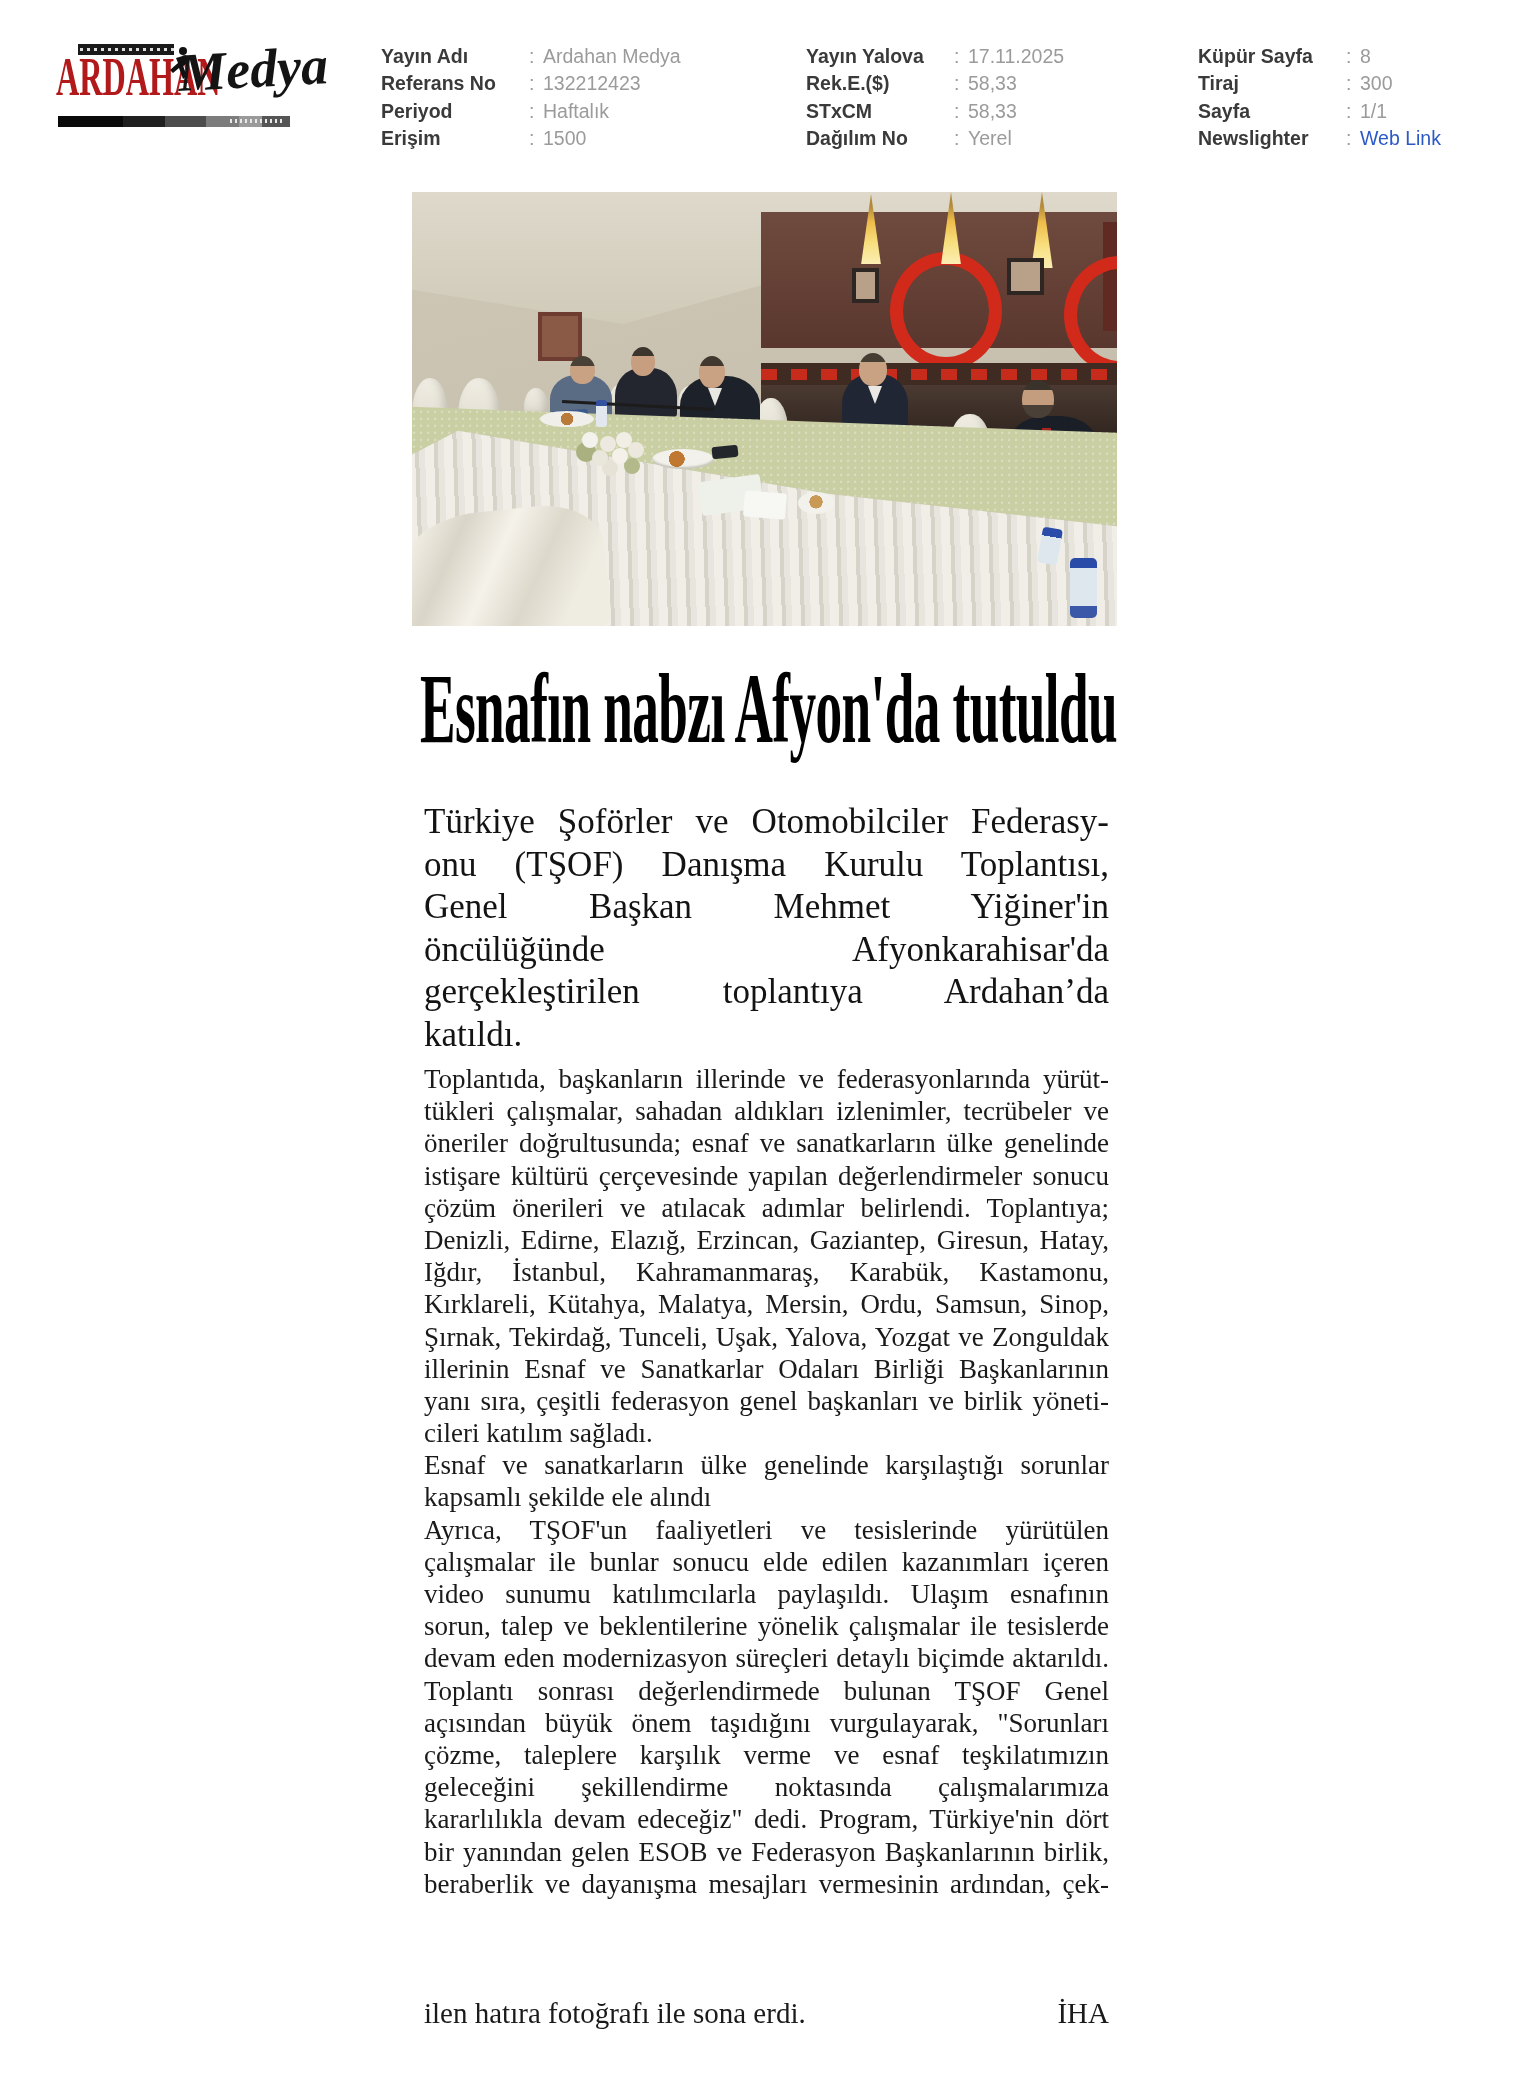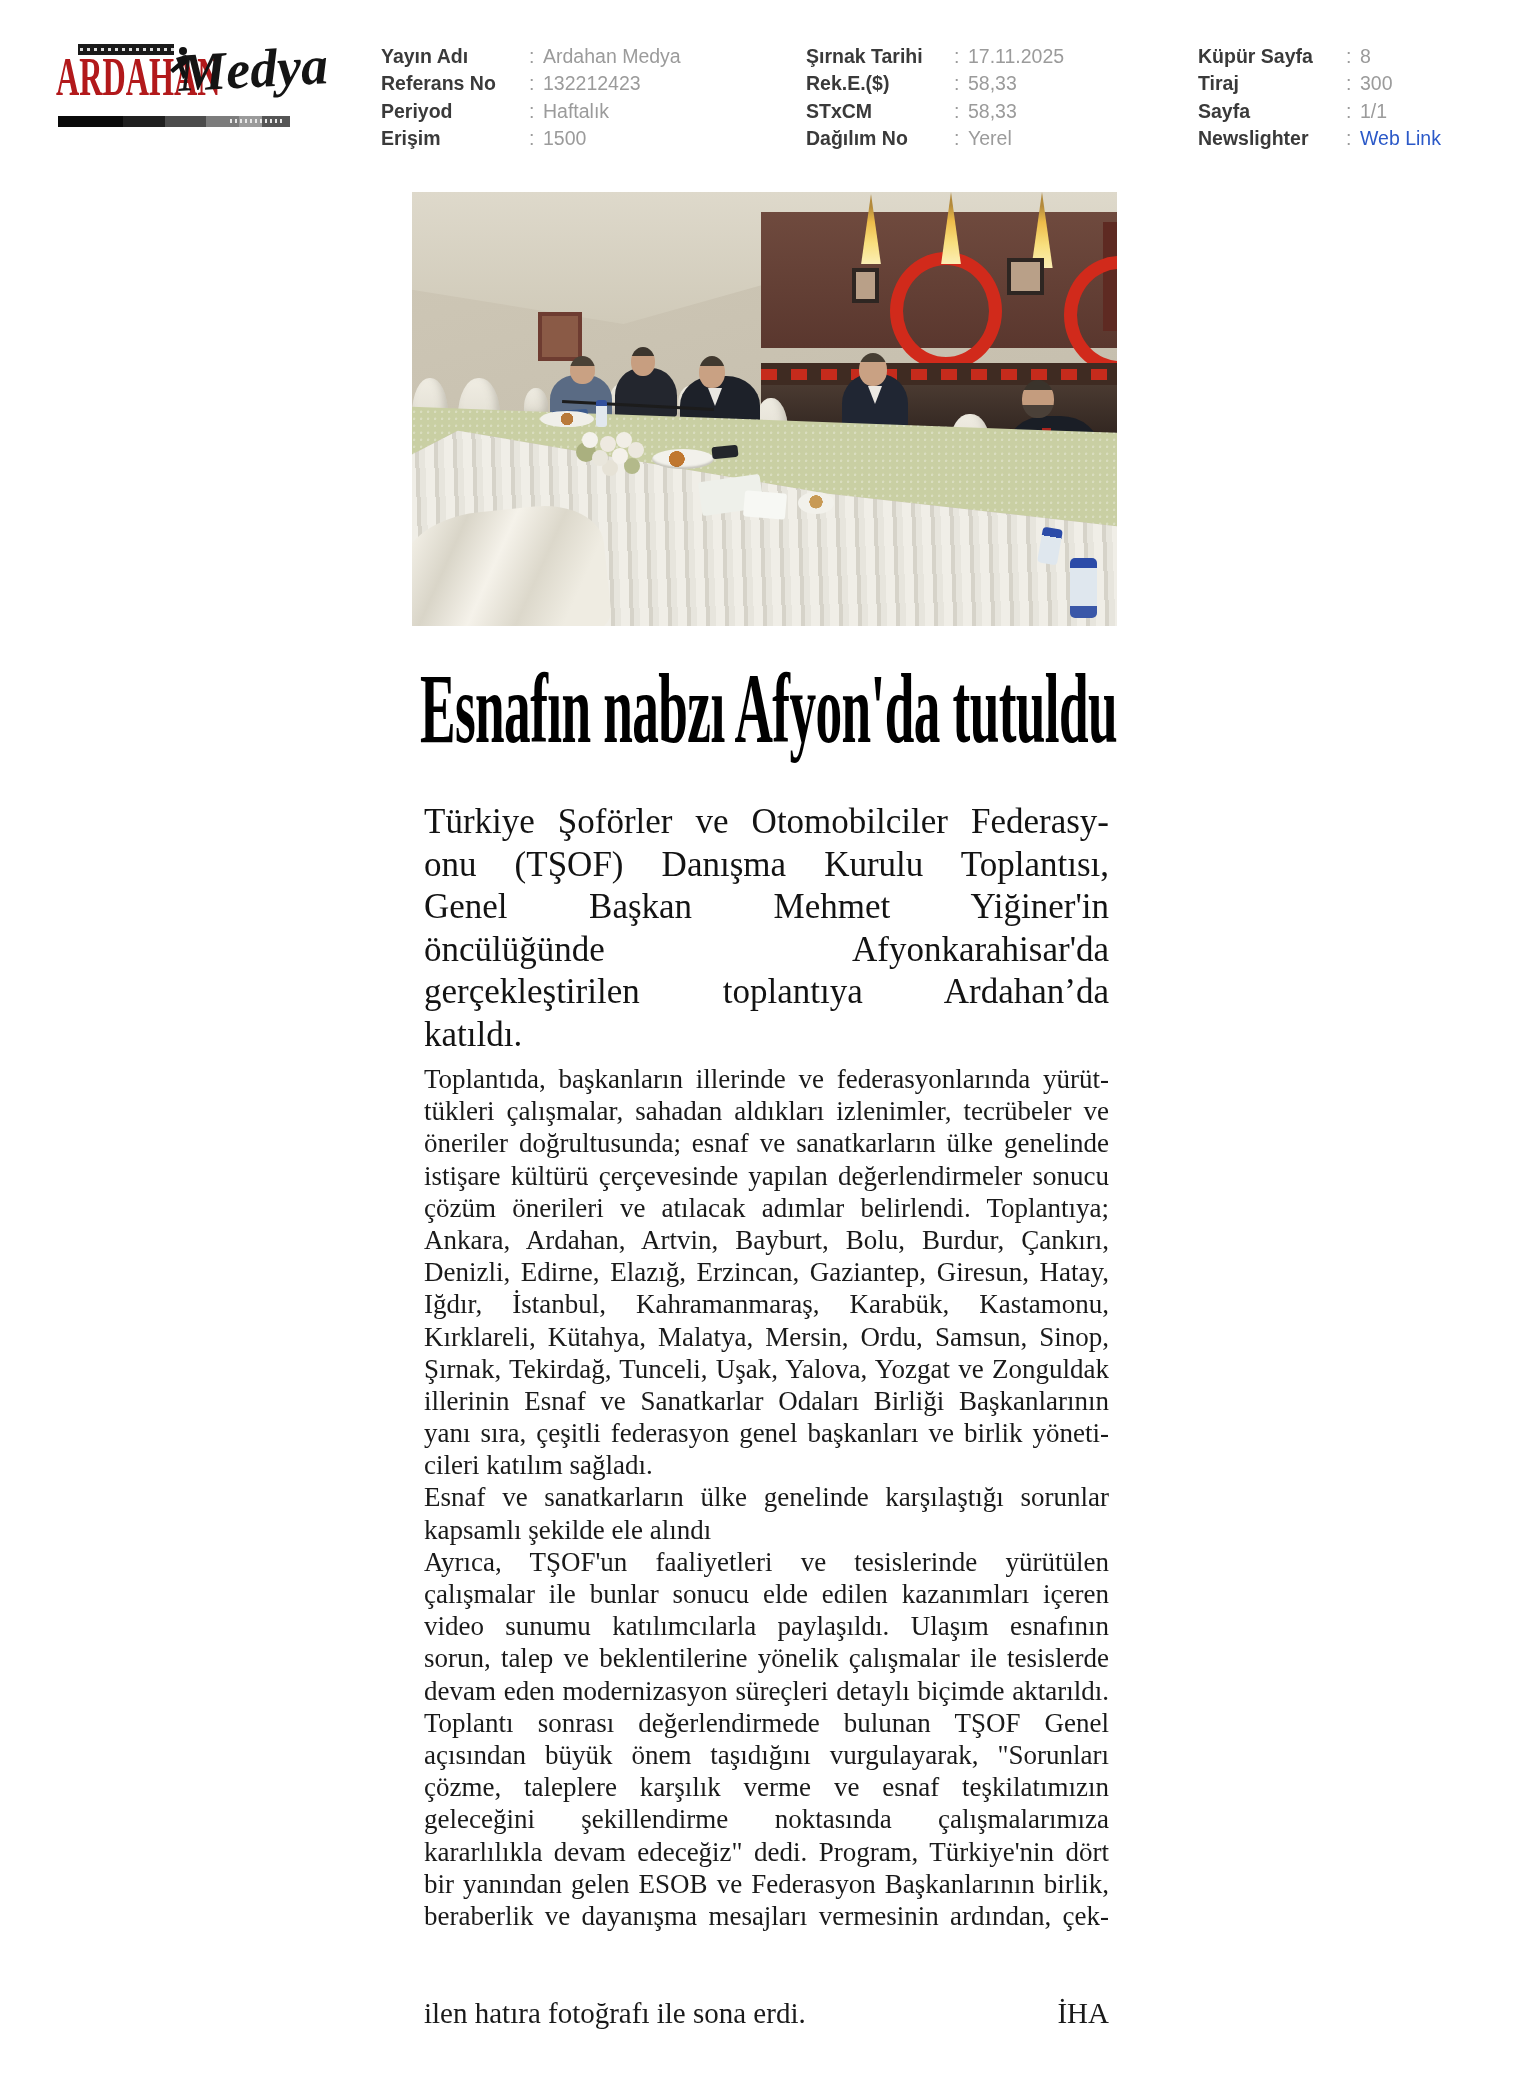--- a/index.html
+++ b/index.html
@@ -89,21 +89,21 @@
   </div>
 
   <div>
     <div class="meta-col c1">
         <div class="meta-row"><span class="m-label">Yayın Adı</span><span class="m-colon">:</span><span class="m-value">Ardahan Medya</span></div>
         <div class="meta-row"><span class="m-label">Referans No</span><span class="m-colon">:</span><span class="m-value">132212423</span></div>
         <div class="meta-row"><span class="m-label">Periyod</span><span class="m-colon">:</span><span class="m-value">Haftalık</span></div>
         <div class="meta-row"><span class="m-label">Erişim</span><span class="m-colon">:</span><span class="m-value">1500</span></div>
       </div>
     <div class="meta-col c2">
-        <div class="meta-row"><span class="m-label">Şırnak Tarihi</span><span class="m-colon">:</span><span class="m-value">17.11.2025</span></div>
+        <div class="meta-row"><span class="m-label">Yayın Yalova</span><span class="m-colon">:</span><span class="m-value">17.11.2025</span></div>
         <div class="meta-row"><span class="m-label">Rek.E.($)</span><span class="m-colon">:</span><span class="m-value">58,33</span></div>
         <div class="meta-row"><span class="m-label">STxCM</span><span class="m-colon">:</span><span class="m-value">58,33</span></div>
         <div class="meta-row"><span class="m-label">Dağılım No</span><span class="m-colon">:</span><span class="m-value">Yerel</span></div>
       </div>
     <div class="meta-col c3">
         <div class="meta-row"><span class="m-label">Küpür Sayfa</span><span class="m-colon">:</span><span class="m-value">8</span></div>
         <div class="meta-row"><span class="m-label">Tiraj</span><span class="m-colon">:</span><span class="m-value">300</span></div>
         <div class="meta-row"><span class="m-label">Sayfa</span><span class="m-colon">:</span><span class="m-value">1/1</span></div>
         <div class="meta-row"><span class="m-label">Newslighter</span><span class="m-colon">:</span><span class="m-value m-link">Web Link</span></div>
       </div>
@@ -212,21 +212,20 @@
       <div class="tline">gerçekleştirilen toplantıya Ardahan’da</div>
       <div class="tline noj">katıldı.</div>
     </div>
 
   <div class="bodytxt">
       <div class="tline">Toplantıda, başkanların illerinde ve federasyonlarında yürüt-</div>
       <div class="tline">tükleri çalışmalar, sahadan aldıkları izlenimler, tecrübeler ve</div>
       <div class="tline">öneriler doğrultusunda; esnaf ve sanatkarların ülke genelinde</div>
       <div class="tline">istişare kültürü çerçevesinde yapılan değerlendirmeler sonucu</div>
       <div class="tline">çözüm önerileri ve atılacak adımlar belirlendi. Toplantıya;</div>
-      <div class="tline">Ankara, Ardahan, Artvin, Bayburt, Bolu, Burdur, Çankırı,</div>
       <div class="tline">Denizli, Edirne, Elazığ, Erzincan, Gaziantep, Giresun, Hatay,</div>
       <div class="tline">Iğdır, İstanbul, Kahramanmaraş, Karabük, Kastamonu,</div>
       <div class="tline">Kırklareli, Kütahya, Malatya, Mersin, Ordu, Samsun, Sinop,</div>
       <div class="tline">Şırnak, Tekirdağ, Tunceli, Uşak, Yalova, Yozgat ve Zonguldak</div>
       <div class="tline">illerinin Esnaf ve Sanatkarlar Odaları Birliği Başkanlarının</div>
       <div class="tline">yanı sıra, çeşitli federasyon genel başkanları ve birlik yöneti-</div>
       <div class="tline noj">cileri katılım sağladı.</div>
       <div class="tline">Esnaf ve sanatkarların ülke genelinde karşılaştığı sorunlar</div>
       <div class="tline noj">kapsamlı şekilde ele alındı</div>
       <div class="tline">Ayrıca, TŞOF'un faaliyetleri ve tesislerinde yürütülen</div>

